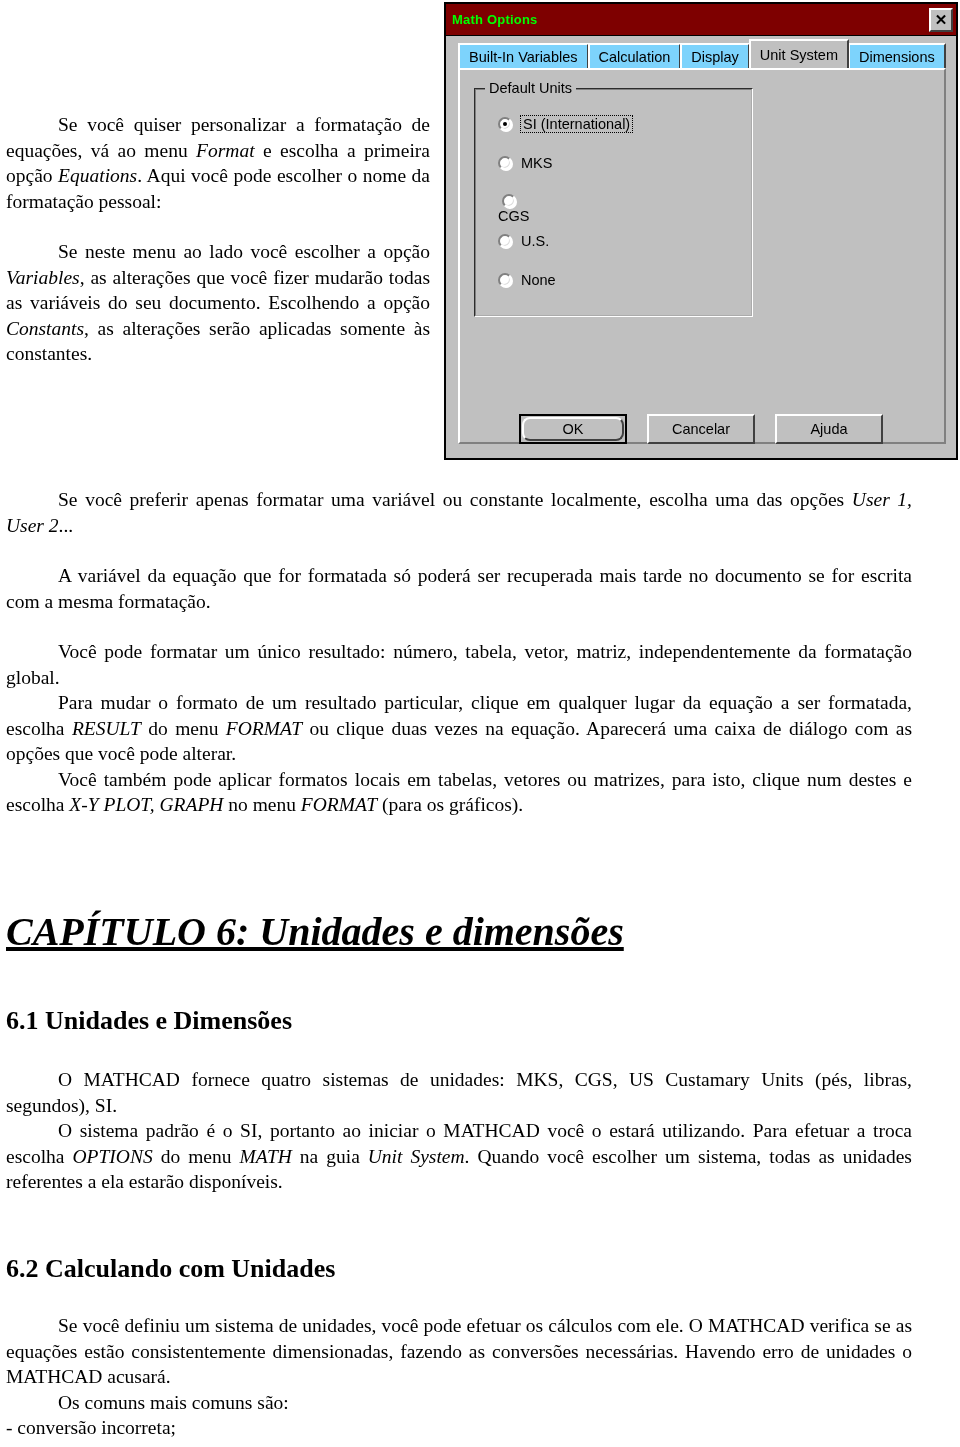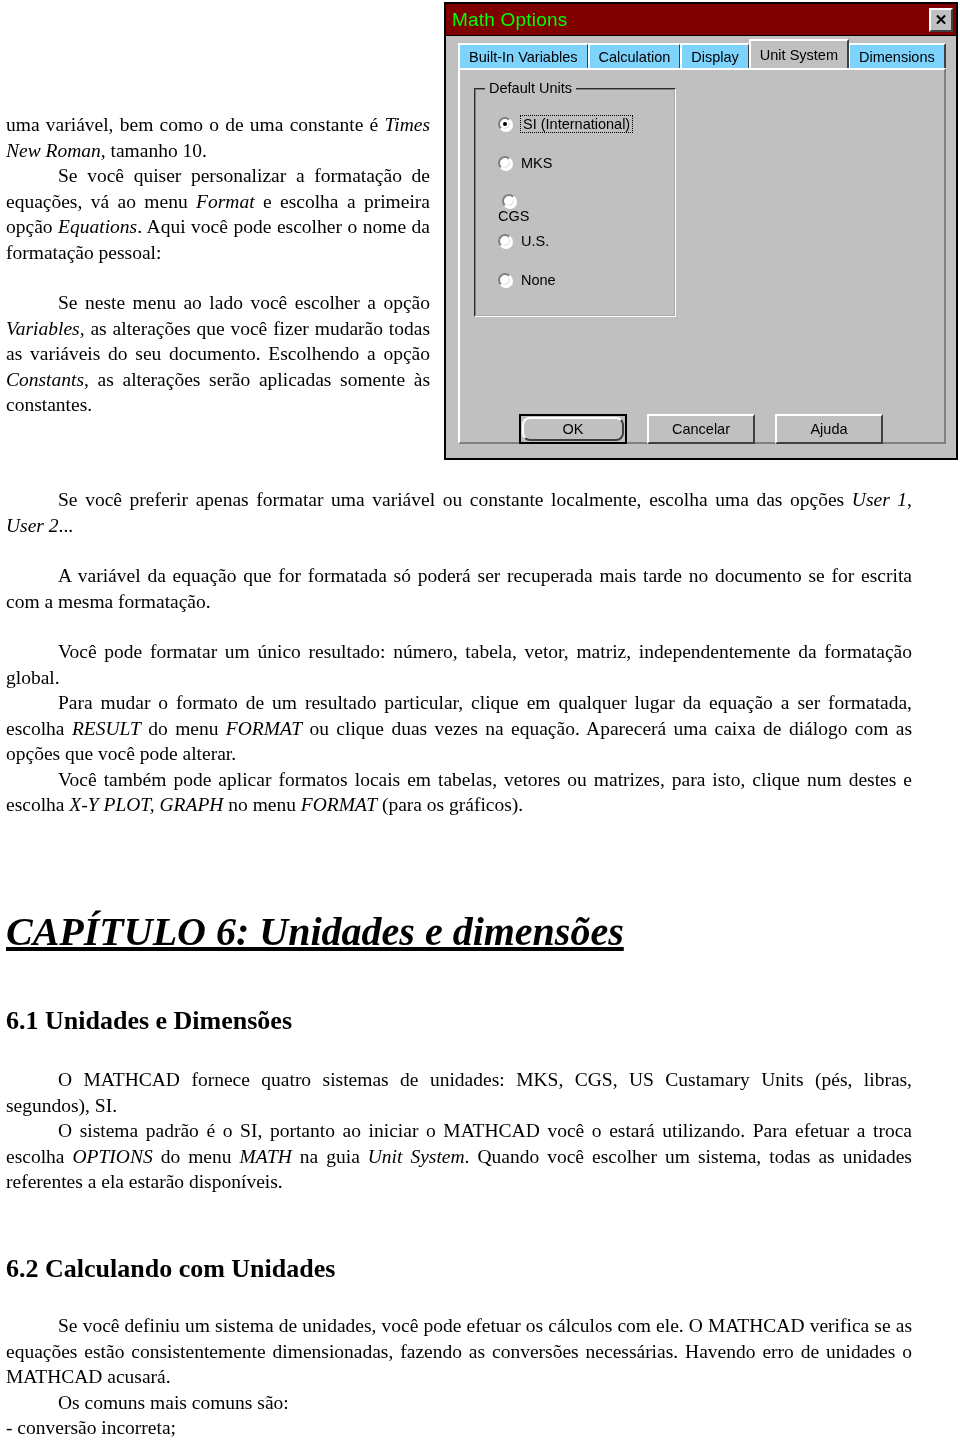--- a/index.html
+++ b/index.html
@@ -33,22 +33,22 @@
     background: #7e0000;
     display: flex;
     align-items: center;
     justify-content: space-between;
     padding: 0 3px 0 6px;
     box-sizing: border-box;
     border-bottom: 1px solid #000;
   }
   .dialog-title {
     color: #00ff00;
-    font-size: 19px;
-    font-weight: normal;
+    font-size: 13px;
+    font-weight: bold;
     font-family: "Liberation Sans", sans-serif;
     letter-spacing: 0.2px;
   }
   .close-btn {
     width: 24px;
     height: 24px;
     background: #c0c0c0;
     border-top: 2px solid #ffffff;
     border-left: 2px solid #ffffff;
     border-right: 2px solid #404040;
@@ -104,21 +104,21 @@
     border-top: 2px solid #ffffff;
     border-left: 2px solid #ffffff;
     border-right: 2px solid #808080;
     border-bottom: 2px solid #808080;
     box-sizing: border-box;
   }
   .groupbox {
     position: absolute;
     left: 14px;
     top: 18px;
-    width: 202px;
+    width: 279px;
     height: 229px;
     border: 2px groove #ffffff;
     border-color: #808080 #ffffff #ffffff #808080;
     box-sizing: border-box;
   }
   .groupbox-label {
     position: absolute;
     left: 9px;
     top: -10px;
     background: #c0c0c0;
@@ -255,21 +255,20 @@
   .blk-61 { position: absolute; left: 6px; top: 1067px; width: 906px; }
   .s62 { position: absolute; left: 6px; top: 1254px; }
   .blk-62 { position: absolute; left: 6px; top: 1313px; width: 906px; }
 </style>
 </head>
 <body>
 
 <div class="doc">
 
   <div class="blk-top">
-    <p><span>uma variável, bem como o de uma constante é </span><span class="it">Times New Roman,</span><span> tamanho 10.</span></p>
     <p class="indent"><span>Se você quiser personalizar a formatação de equações, vá ao menu </span><span class="it">Format</span><span> e escolha a primeira opção </span><span class="it">Equations</span><span>. Aqui você pode escolher o nome da formatação pessoal:</span></p>
     <p class="indent sp"><span>Se neste menu ao lado você escolher a opção </span><span class="it">Variables</span><span>, as alterações que você fizer mudarão todas as variáveis do seu documento. Escolhendo a opção </span><span class="it">Constants</span><span>, as alterações serão aplicadas somente às constantes.</span></p>
   </div>
 
   <div class="blk-mid">
     <p class="indent"><span>Se você preferir apenas formatar uma variável ou constante localmente, escolha uma das opções </span><span class="it">User 1, User 2</span><span>...</span></p>
     <p class="indent sp">A variável da equação que for formatada só poderá ser recuperada mais tarde no documento se for escrita com a mesma formatação.</p>
     <p class="indent sp">Você pode formatar um único resultado: número, tabela, vetor, matriz, independentemente da formatação global.</p>
     <p class="indent"><span>Para mudar o formato de um resultado particular, clique em qualquer lugar da equação a ser formatada, escolha </span><span class="it">RESULT</span><span> do menu </span><span class="it">FORMAT</span><span> ou clique duas vezes na equação. Aparecerá uma caixa de diálogo com as opções que você pode alterar.</span></p>
     <p class="indent"><span>Você também pode aplicar formatos locais em tabelas, vetores ou matrizes, para isto, clique num destes e escolha </span><span class="it">X-Y PLOT, GRAPH</span><span> no menu </span><span class="it">FORMAT</span><span> (para os gráficos).</span></p>

